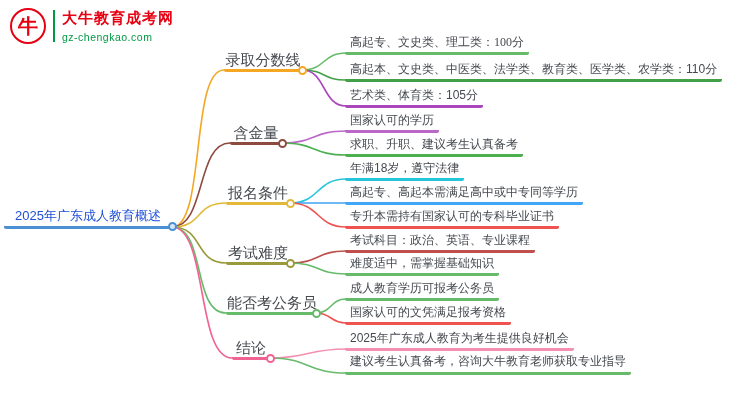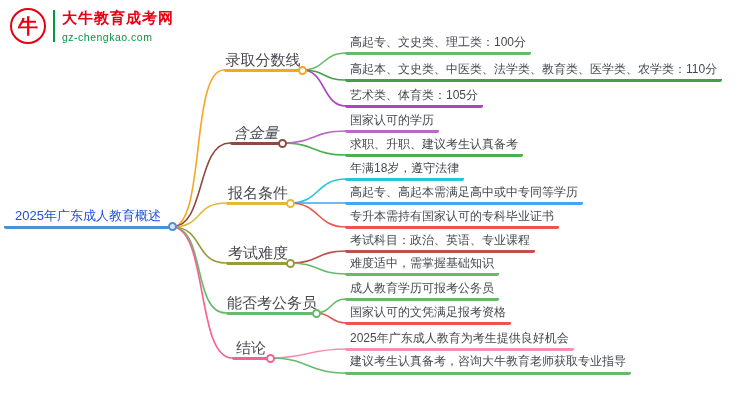--- a/index.html
+++ b/index.html
@@ -59,36 +59,36 @@
       <div class="logo-url" style="color: rgb(0, 153, 68);">gz-chengkao.com</div>
     </div>
   </div>
 
   <div class="node root" style="left: 4px; top: 207px; width: 168px; border-bottom-color: rgb(74, 144, 210);">2025年广东成人教育概述</div>
   <div class="dot root-dot" style="left: 168px; top: 222px; border-color: rgb(74, 144, 210);"></div>
 
   <div class="node branch" style="left: 224px; top: 52px; width: 78px; border-bottom-color: rgb(245, 166, 35);">录取分数线</div>
   <div class="dot" style="left: 298px; top: 66px; border-color: rgb(245, 166, 35);"></div>
 
-  <div class="node branch" style="left: 230px; top: 125px; width: 52px; border-bottom-color: rgb(141, 74, 63); font-style: italic;">含金量</div>
+  <div class="node branch" style="left: 230px; top: 125px; width: 52px; border-bottom-color: rgb(141, 74, 63);">含金量</div>
   <div class="dot" style="left: 278px; top: 139px; border-color: rgb(141, 74, 63);"></div>
 
   <div class="node branch" style="left: 226px; top: 185px; width: 64px; border-bottom-color: rgb(226, 185, 59);">报名条件</div>
   <div class="dot" style="left: 286px; top: 199px; border-color: rgb(226, 185, 59);"></div>
 
   <div class="node branch" style="left: 226px; top: 245px; width: 64px; border-bottom-color: rgb(154, 154, 60);">考试难度</div>
   <div class="dot" style="left: 286px; top: 259px; border-color: rgb(154, 154, 60);"></div>
 
   <div class="node branch" style="left: 226px; top: 295px; width: 90px; border-bottom-color: rgb(102, 187, 106);">能否考公务员</div>
   <div class="dot" style="left: 312px; top: 309px; border-color: rgb(102, 187, 106);"></div>
 
   <div class="node branch" style="left: 232px; top: 340px; width: 38px; border-bottom-color: rgb(240, 98, 146);">结论</div>
   <div class="dot" style="left: 266px; top: 354px; border-color: rgb(240, 98, 146);"></div>
 
-  <div class="node leaf" style="left: 345px; top: 35px; border-bottom-color: rgb(102, 187, 106);">高起专、文史类、理工类：100分</div>
+  <div class="node leaf" style="left: 345px; top: 35px; border-bottom-color: rgb(102, 187, 106); font-family: Liberation Serif, serif;">高起专、文史类、理工类：100分</div>
   <div class="node leaf" style="left: 345px; top: 62px; border-bottom-color: rgb(67, 160, 71);">高起本、文史类、中医类、法学类、教育类、医学类、农学类：110分</div>
   <div class="node leaf" style="left: 345px; top: 88px; border-bottom-color: rgb(171, 71, 188);">艺术类、体育类：105分</div>
 
   <div class="node leaf" style="left: 345px; top: 113px; border-bottom-color: rgb(186, 104, 200);">国家认可的学历</div>
   <div class="node leaf" style="left: 345px; top: 137px; border-bottom-color: rgb(76, 175, 80);">求职、升职、建议考生认真备考</div>
 
   <div class="node leaf" style="left: 345px; top: 161px; border-bottom-color: rgb(38, 198, 218);">年满18岁，遵守法律</div>
   <div class="node leaf" style="left: 345px; top: 185px; border-bottom-color: rgb(66, 165, 245);">高起专、高起本需满足高中或中专同等学历</div>
   <div class="node leaf" style="left: 345px; top: 209px; border-bottom-color: rgb(239, 83, 80);">专升本需持有国家认可的专科毕业证书</div>
 

